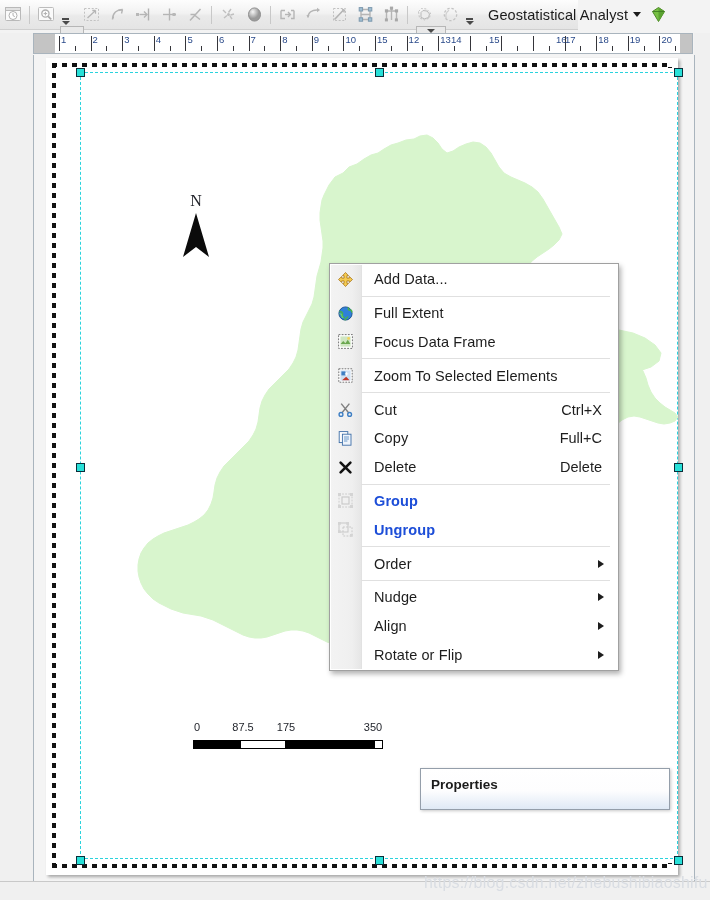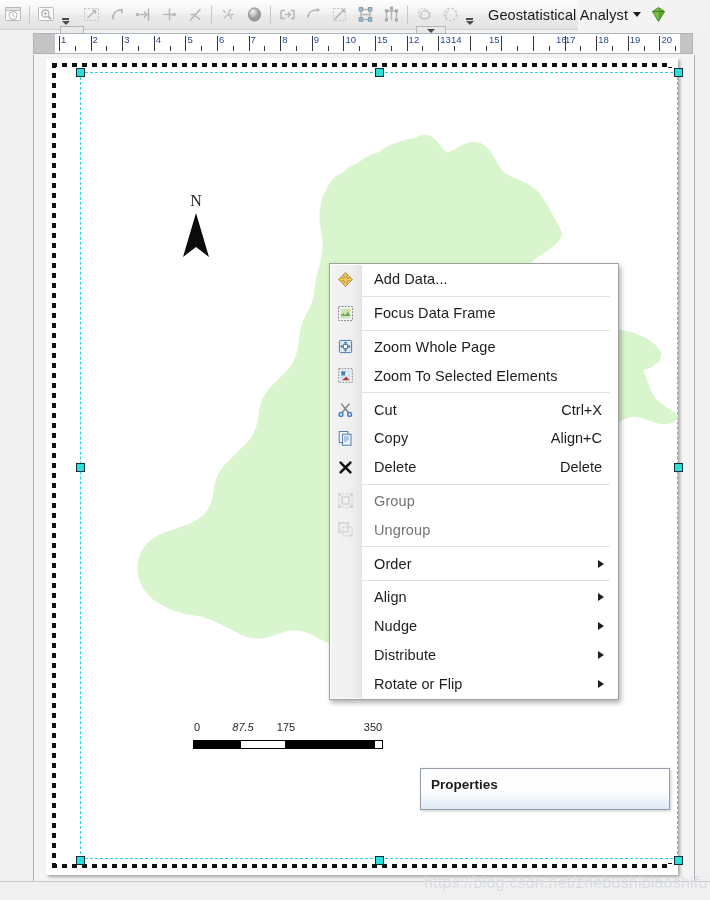--- a/index.html
+++ b/index.html
@@ -143,21 +143,21 @@
     position:relative;display:flex;align-items:center;height:28.8px;
     padding-left:0;cursor:default;z-index:2;
   }
   .mi .ic{width:30px;min-width:30px;display:flex;align-items:center;justify-content:center;}
   .mi .lbl{font-size:14.5px;color:#1d1d1d;margin-left:14px;white-space:nowrap;letter-spacing:.1px;}
   .mi .acc{margin-left:auto;margin-right:16px;font-size:14.5px;color:#1d1d1d;}
   .mi .arrow{
     margin-left:auto;margin-right:14px;width:0;height:0;
     border-top:4.5px solid transparent;border-bottom:4.5px solid transparent;border-left:6px solid #1d1d1d;
   }
-  .mi.disabled .lbl{color:#737373;}
+  .mi.disabled .lbl{color:#1d4ed8;font-weight:bold;}
   .mi.sel{
     background:linear-gradient(to bottom,#cfe8fb 0%,#b9dcf8 100%);
     outline:1px solid #3399dd;outline-offset:-1px;
   }
   .msep{height:1px;background:#e0e0e0;margin:2px 8px 2px 31px;position:relative;z-index:2;}
 
   
   .tooltip{
     position:absolute;left:420px;top:768px;width:250px;
     background:linear-gradient(to bottom,#ffffff 0%,#fdfdfe 55%,#dfe9f5 100%);
@@ -460,21 +460,21 @@
         <div class="north">
           <div class="nlabel">N</div>
           <svg width="40" height="60" viewBox="0 0 40 60" style="position:absolute;left:0;top:18px;">
             <path d="M20 2 L33 46 L20 36 L7 46 Z" fill="#0b0b0b"></path>
           </svg>
         </div>
 
         <div class="scalebar">
           <div class="sb-nums">
             <span style="left:4px;">0</span>
-            <span style="left:50px;font-style:italic;">87.5</span>
+            <span style="left:50px;">87.5</span>
             <span style="left:93px;">175</span>
             <span style="left:180px;">350</span>
           </div>
           <div class="sb-bar">
             <i style="left:0;width:47px;"></i>
             <i style="left:91px;width:90px;"></i>
           </div>
         </div>
 
         <div class="handle" style="left:-5px;  top:-5px;"></div>
@@ -496,39 +496,39 @@
           <svg width="17" height="17" viewBox="0 0 17 17">
             <path d="M8.5 1.5l3 3.2h-1.6v2.4h2.4V5.5l3.2 3-3.2 3V9.9h-2.4v2.4h1.6l-3 3.2-3-3.2h1.6V9.9H4.7v1.6l-3.2-3 3.2-3v1.6h2.4V4.7H5.5z" fill="#f5cc52" stroke="#a9761a" stroke-width=".8" stroke-linejoin="round"></path>
           </svg>
         </span>
         <span class="lbl">Add Data...</span>
       </div>
       <div class="msep"></div>
       <div class="mi">
         <span class="ic">
           <svg width="17" height="17" viewBox="0 0 17 17">
+            <circle cx="8.5" cy="8.5" r="6.6" fill="#2f80d8" stroke="#1a4f8c" stroke-width=".9"></circle>
+            <path d="M3 6.5c2 .4 3.2 1.8 2.4 3.2-.7 1.3.4 2.6 1.7 2.6M11.5 3c-.6 1.4.3 2.4 1.6 2.1 1.1-.2 1.8.7 1.6 1.8M8 14.8c.4-1.3 2-1.5 2.6-2.8" stroke="#49b24a" stroke-width="1.5" fill="none" stroke-linecap="round"></path>
+            <path d="M2.3 8.8c1.6-.2 2.6.7 2.5 2 0 .9.6 1.7 1.4 2" stroke="#6fd36b" stroke-width="1.1" fill="none"></path>
+          </svg>
+        </span>
+        <span class="lbl">Full Extent</span>
+      </div>
+      <div class="mi">
+        <span class="ic">
+          <svg width="17" height="17" viewBox="0 0 17 17">
             <rect x="1.6" y="1.6" width="13.8" height="13.8" fill="#fff" stroke="#666" stroke-width=".9" stroke-dasharray="1.8 1.3"></rect>
             <rect x="3.4" y="3.4" width="10.2" height="10.2" fill="#cfe6c2"></rect>
             <path d="M3.6 11l2.6-3 2.2 2.2 2.4-3.4 2.6 4.2z" fill="#6aa84f"></path>
             <circle cx="11.6" cy="5.4" r="1.4" fill="#f2d25b"></circle>
           </svg>
         </span>
         <span class="lbl">Focus Data Frame</span>
       </div>
       <div class="msep"></div>
-      <div class="mi">
-        <span class="ic">
-          <svg width="17" height="17" viewBox="0 0 17 17">
-            <rect x="2.4" y="2.4" width="12.2" height="12.2" rx="1.2" fill="#dce9f7" stroke="#3c6fa8" stroke-width=".9"></rect>
-            <path d="M8.5 3.3l1.8 2.2H6.7zM8.5 13.7l-1.8-2.2h3.6zM3.3 8.5l2.2-1.8v3.6zM13.7 8.5l-2.2 1.8V6.7z" fill="#2e5f99"></path>
-            <rect x="6.6" y="6.6" width="3.8" height="3.8" fill="#fff" stroke="#2e5f99" stroke-width=".8"></rect>
-          </svg>
-        </span>
-        <span class="lbl">Zoom Whole Page</span>
-      </div>
       <div class="mi">
         <span class="ic">
           <svg width="17" height="17" viewBox="0 0 17 17">
             <rect x="1.8" y="1.8" width="13.4" height="13.4" fill="#fff" stroke="#555" stroke-width=".8" stroke-dasharray="1.7 1.2"></rect>
             <rect x="3.4" y="3.4" width="10.2" height="10.2" fill="#cfe0f2"></rect>
             <rect x="4.4" y="4.4" width="4" height="4" fill="#3f7fc4"></rect>
             <path d="M9.6 5.2v3.4M7.9 6.9h3.4" stroke="#fff" stroke-width="1"></path>
             <path d="M5 13.2l4.2-3.4 3.4 3.4z" fill="#c0392b"></path>
           </svg>
         </span>
@@ -548,21 +548,21 @@
       </div>
       <div class="mi">
         <span class="ic">
           <svg width="17" height="17" viewBox="0 0 17 17">
             <rect x="2.2" y="1.6" width="8.6" height="11" fill="#fdfdfd" stroke="#3f6fa8" stroke-width=".9"></rect>
             <rect x="5.4" y="4.2" width="8.6" height="11" fill="#eef4fb" stroke="#3f6fa8" stroke-width=".9"></rect>
             <path d="M7 7h5M7 9h5M7 11h3.4" stroke="#5b8fc4" stroke-width=".9"></path>
           </svg>
         </span>
         <span class="lbl">Copy</span>
-        <span class="acc">Align+C</span>
+        <span class="acc">Full+C</span>
       </div>
       <div class="mi">
         <span class="ic">
           <svg width="17" height="17" viewBox="0 0 17 17">
             <path d="M3.6 3.6l9.8 9.8M13.4 3.6l-9.8 9.8" stroke="#121212" stroke-width="2.6" stroke-linecap="round"></path>
           </svg>
         </span>
         <span class="lbl">Delete</span>
         <span class="acc">Delete</span>
       </div>
@@ -595,31 +595,26 @@
       </div>
       <div class="msep"></div>
       <div class="mi">
         <span class="ic"></span>
         <span class="lbl">Order</span>
         <span class="arrow"></span>
       </div>
       <div class="msep"></div>
       <div class="mi">
         <span class="ic"></span>
-        <span class="lbl">Align</span>
-        <span class="arrow"></span>
-      </div>
-      <div class="mi">
-        <span class="ic"></span>
         <span class="lbl">Nudge</span>
         <span class="arrow"></span>
       </div>
       <div class="mi">
         <span class="ic"></span>
-        <span class="lbl">Distribute</span>
+        <span class="lbl">Align</span>
         <span class="arrow"></span>
       </div>
       <div class="mi">
         <span class="ic"></span>
         <span class="lbl">Rotate or Flip</span>
         <span class="arrow"></span>
       </div>
     </div>
 
   <div class="tooltip">

